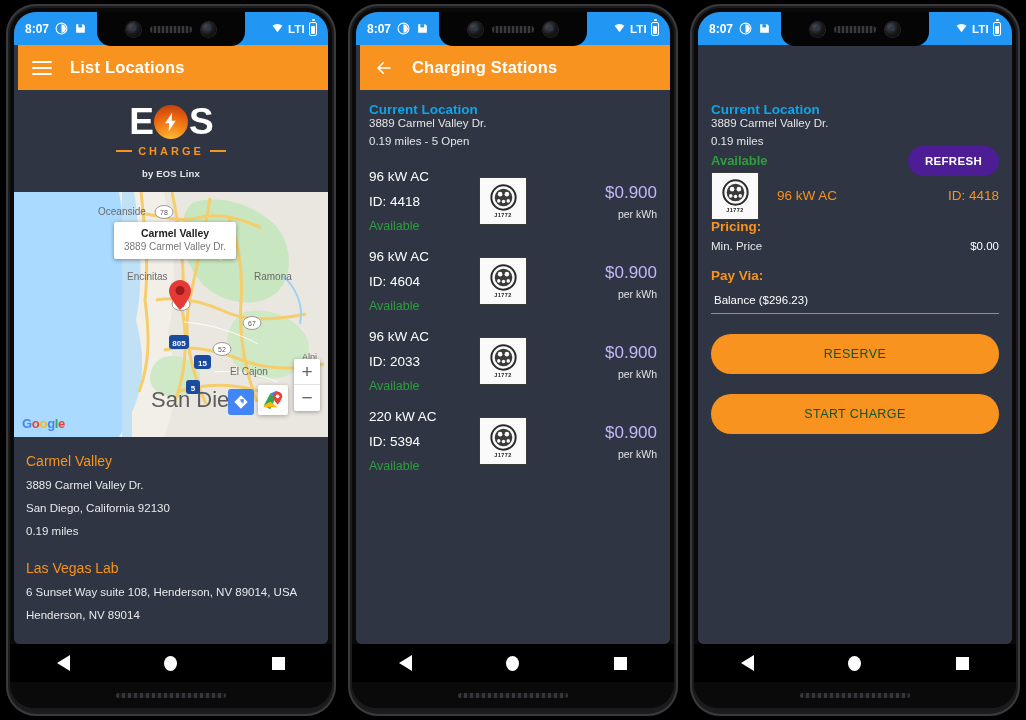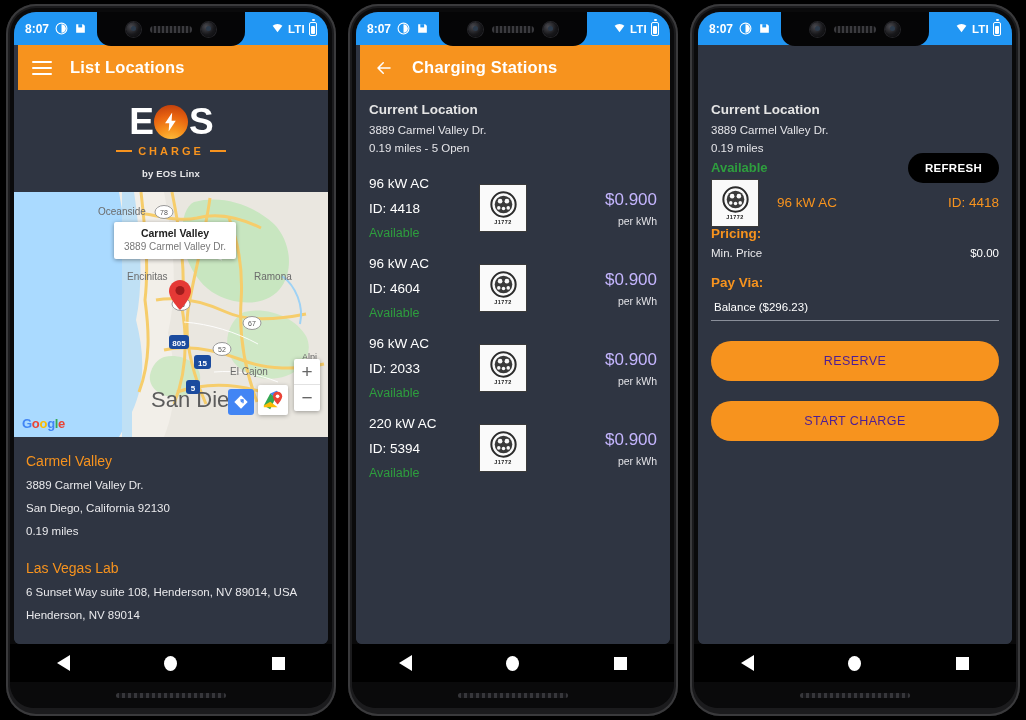--- a/index.html
+++ b/index.html
@@ -97,51 +97,51 @@
             display:flex; align-items:center; justify-content:center; }
 
   
   .loclist { padding:8px 12px 0; }
   .loc { padding:8px 0 4px; }
   .loc .name { color:#F7931E; font-size:14px; margin-bottom:10px; }
   .loc .line { color:#e9e9ec; font-size:11.5px; margin-bottom:11px; }
 
   
   .cur { padding:12px 13px 0; }
-  .cur .h { color:#e5e5e5; font-size:13.5px; font-weight:bold; margin-bottom:7px; }
+  .cur .h { color:#0ea5e9; font-size:13.5px; font-weight:bold; }
   .cur .l { color:#e4e4e8; font-size:11.5px; margin-bottom:6px; }
   .green { color:#2E9E3E; font-weight:bold; font-size:13px; }
 
   .station { display:flex; align-items:center; padding:16px 13px 0; gap:6px; }
   .st-left { width:104px; }
   .st-left .kw { color:#fff; font-size:13.5px; margin-bottom:10px; }
   .st-left .id { color:#fff; font-size:13.5px; margin-bottom:10px; }
   .st-left .av { color:#2E9E3E; font-size:12.5px; }
   .connico { width:48px; height:48px; background:#fafafa; border:1.5px solid #3a3a3a;
              display:flex; flex-direction:column; align-items:center; justify-content:center; flex:none; }
   .connico .lbl { font-size:5.5px; font-weight:bold; color:#222; letter-spacing:.4px; margin-top:1px; }
   .st-right { margin-left:auto; text-align:right; }
   .st-right .price { color:#c4b5fd; font-size:17px; }
   .st-right .per { color:#e2e2e6; font-size:10.5px; margin-top:5px; }
 
   
   .refreshrow { display:flex; align-items:center; padding:0 13px; margin-top:-22px; }
-  .refresh { margin-left:auto; background:#000000; color:#fff; border:none; border-radius:20px;
+  .refresh { margin-left:auto; background:#4c1d95; color:#fff; border:none; border-radius:20px;
              padding:9px 17px; font-size:11.5px; font-weight:bold; letter-spacing:.3px;
              cursor:pointer; font-family:"Liberation Sans", sans-serif; }
   .connrow { display:flex; align-items:center; padding:12px 13px 0; }
   .connrow .kw { color:#F7931E; font-size:13.5px; margin-left:66px; }
   .connrow .id { color:#F7931E; font-size:13.5px; margin-left:auto; }
   .sect { color:#F7931E; font-size:13.5px; font-weight:bold; padding:16px 13px 0; }
   .prow { display:flex; padding:6px 13px 0; }
   .prow .k { color:#e9e9ec; font-size:11.5px; }
   .prow .v { color:#fff; font-size:11.5px; margin-left:auto; }
   .payfield { margin:7px 13px 0; border-bottom:1px solid #8a8f9a; padding:0 3px 5px; }
   .payfield span { color:#fff; font-size:11.5px; }
-  .bigbtn { display:block; width:288px; margin:20px auto 0; background:#F7931E; color:#4c1d95;
+  .bigbtn { display:block; width:288px; margin:20px auto 0; background:#F7931E; color:#14532d;
             border:none; border-radius:22px; padding:13px 0; font-size:12.5px; letter-spacing:.4px;
             cursor:pointer; font-family:"Liberation Sans", sans-serif; }
 
   
   .navbar { position:absolute; left:10px; top:644px; width:322px; height:38px;
             background:#000; display:flex; align-items:center; justify-content:space-around; }
   .nav-back { width:0; height:0; border-top:8px solid transparent; border-bottom:8px solid transparent;
               border-right:13px solid #fff; cursor:pointer; }
   .nav-home { width:13px; height:15px; background:#fff; border-radius:50%; cursor:pointer; }
   .nav-rec { width:13px; height:13px; background:#fff; cursor:pointer; }

